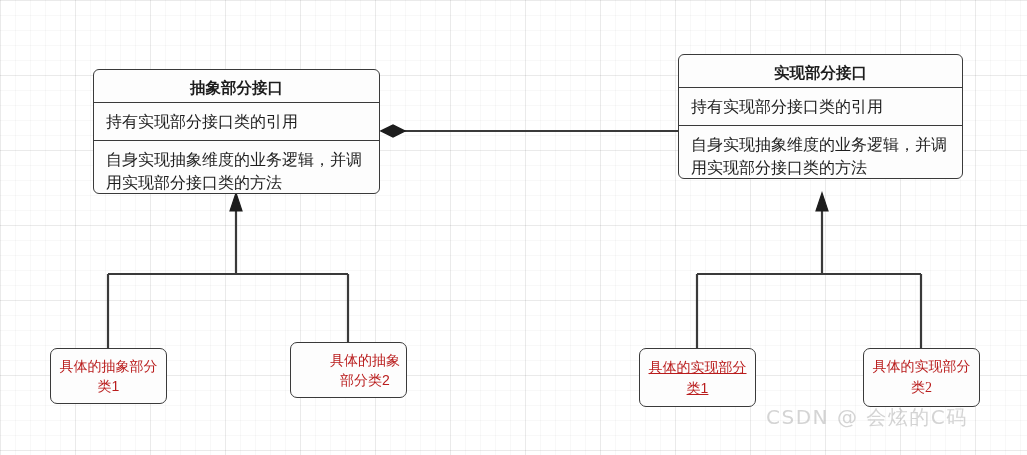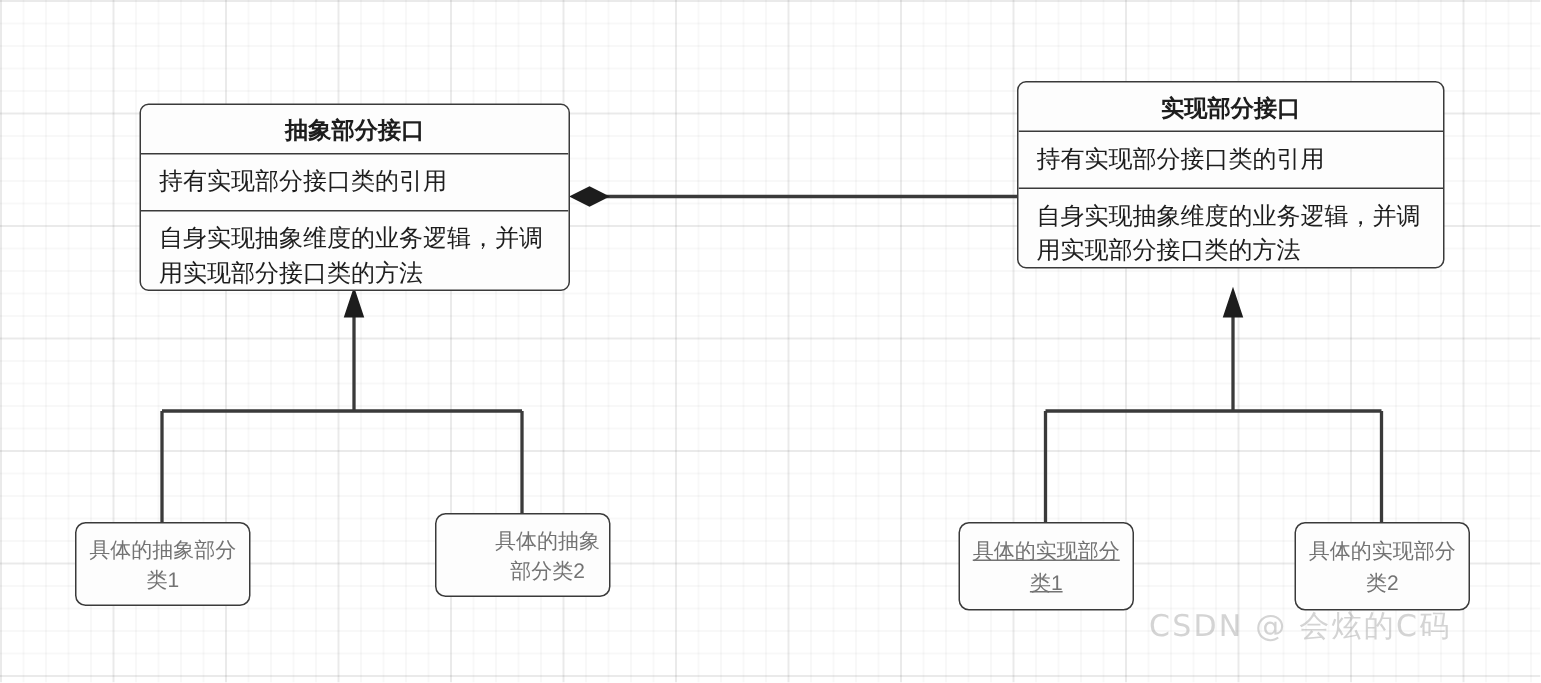--- a/index.html
+++ b/index.html
@@ -62,21 +62,21 @@
     position: absolute;
     box-sizing: border-box;
     background: #fdfdfd;
     border: 1.6px solid #3a3a3a;
     border-radius: 7px;
     display: flex;
     align-items: center;
     justify-content: center;
     text-align: center;
     font-size: 14px;
-    color: #737373;
+    color: #b91c1c;
     line-height: 1.45;
     padding: 2px 6px;
   }
   .watermark {
     position: absolute;
     white-space: nowrap;
     pointer-events: none;
     font-family: "DejaVu Sans", sans-serif;
   }
   .wm-primary {
@@ -134,20 +134,20 @@
   </div>
 
   <div class="leaf-class" style="left:290px; top:342px; width:117px; height:56px;padding-left:39px;">
     <span>具体的抽象部分类2</span>
   </div>
 
   <div class="leaf-class" style="left:639px; top:348px; width:117px; height:59px;text-decoration:underline;">
     <span>具体的实现部分类1</span>
   </div>
 
-  <div class="leaf-class" style="left:863px; top:348px; width:117px; height:59px;">
+  <div class="leaf-class" style="left:863px; top:348px; width:117px; height:59px;font-family:Liberation Serif, serif;">
     <span>具体的实现部分类2</span>
   </div>
 
   <div class="watermark wm-secondary" style="left:766px; top:404px;">CSDN @ 会炫的C码</div>
 
 
 </div>
 
 </body></html>

